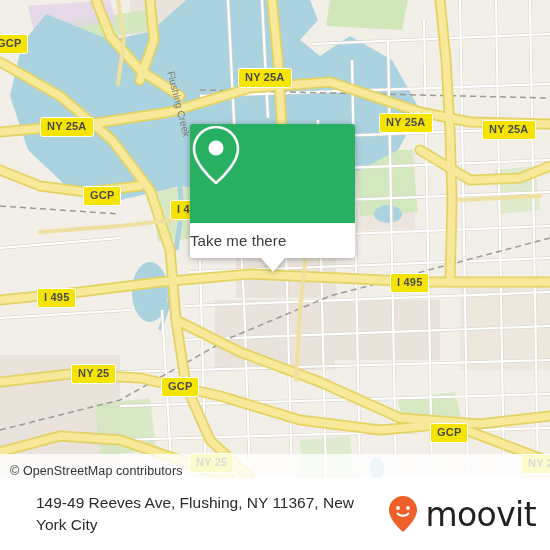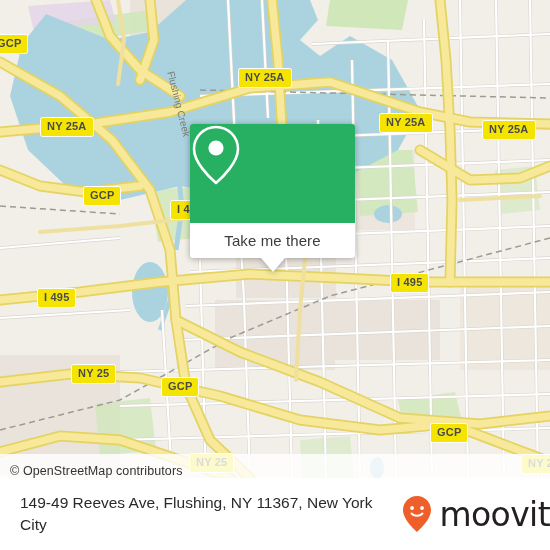--- a/index.html
+++ b/index.html
@@ -61,21 +61,21 @@
     background:#27b062;
     height:99px;
     border-radius:3px 3px 0 0;
     display:flex;align-items:center;justify-content:center;
   }
   #popup-green svg{display:block;}
   #popup-white{
     background:#ffffff;
     height:35px;
     border-radius:0 0 3px 3px;
-    display:flex;align-items:center;justify-content:center;
+    display:flex;align-items:center;
   }
   #popup-label{
     font-size:15px;color:#3c3c3c;letter-spacing:.1px;
   }
   #popup-tail{
     position:absolute;left:50%;top:134px;
     margin-left:-12px;
     width:0;height:0;
     border-left:12px solid transparent;
     border-right:12px solid transparent;
@@ -84,28 +84,29 @@
 
   
   #footer{
     position:absolute;left:0;top:478px;width:550px;height:72px;
     background:#ffffff;
     display:flex;align-items:center;
     box-sizing:border-box;
   }
   #footer-address{
     flex:1;
-    padding-left:20px;padding-right:8px;
+    padding-left:36px;padding-right:8px;
     font-size:15.5px;
     line-height:1.42;
     color:#2a2a2a;
     max-width:395px;
   }
   #footer-logo{
     display:flex;align-items:center;
+    padding-right:14px;
     gap:7px;
   }
   #footer-logo svg{display:block;}
   #moovit-word{
     font-size:33px;
     font-weight:500;
     color:#23201f;
     letter-spacing:-0.6px;
     line-height:1;
     font-family:"DejaVu Sans", sans-serif;

